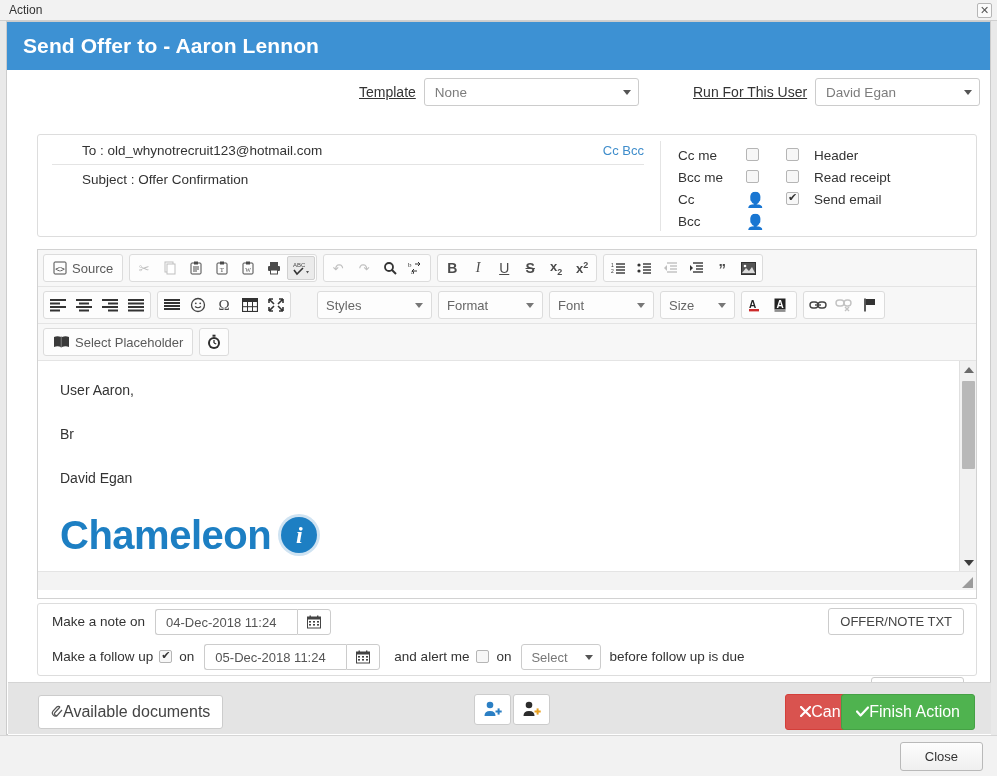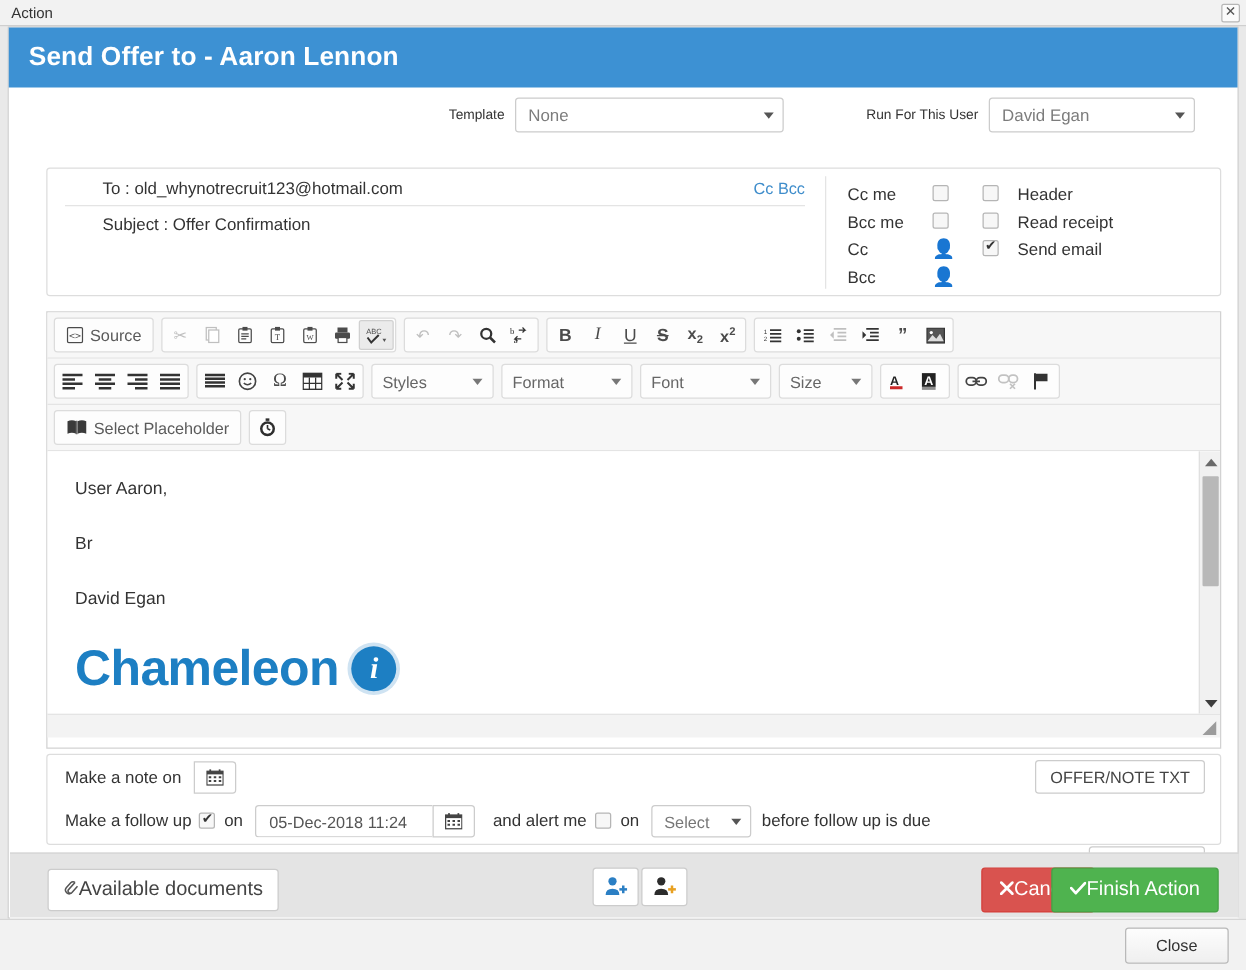--- a/index.html
+++ b/index.html
@@ -66,22 +66,23 @@
     font-weight: bold;
     letter-spacing: 0.1px;
   }
 
   
   .toprow {
     height: 44px;
     position: relative;
   }
   .lbl {
-    font-size: 11px;
+    font-size: 14px;
     color: #333;
+    text-decoration: underline;
   }
   .selwrap {
     position: absolute;
     display: flex;
     align-items: center;
   }
   .selwrap .lbl { margin-right: 8px; white-space: nowrap; }
   .fakeselect {
     border: 1px solid #cccccc;
     border-radius: 3px;
@@ -224,21 +225,21 @@
     font-size: 13px; color: #666;
     cursor: pointer;
     box-sizing: border-box;
   }
   .tb-combo .tcaret {
     width: 0; height: 0; margin-left: 14px;
     border-left: 4px solid transparent;
     border-right: 4px solid transparent;
     border-top: 5px solid #777;
   }
-  .cb-styles { width: 98px; }
+  .cb-styles { width: 115px; margin-left: 20px; }
   .cb-format { width: 105px; align-items: center; }
   .cb-font   { width: 105px; }
   .cb-size   { width: 75px; }
 
   
   .ed-body {
     position: relative;
     height: 210px;
     background: #ffffff;
     overflow: hidden;
@@ -851,20 +852,21 @@
       </div>
       <div class="ed-foot">
         <div class="grip"></div>
       </div>
     </div>
 
     <div class="notes-panel">
       <div class="nrow">
         <span>Make a note on</span>
         <span class="date-input">
+          <span class="date-box" style="width:142px;">04-Dec-2018 11:24</span>
           <span class="date-btn">
             <svg width="14" height="14" viewBox="0 0 14 14">
                 <rect x="0.5" y="2" width="13" height="11" fill="none" stroke="#444"></rect>
                 <rect x="0.5" y="2" width="13" height="2.5" fill="#444"></rect>
                 <rect x="2.5" y="0.5" width="1.4" height="2.5" fill="#444"></rect>
                 <rect x="10" y="0.5" width="1.4" height="2.5" fill="#444"></rect>
                 <g fill="#444">
                   <rect x="2" y="6" width="2" height="1.6"></rect>
                   <rect x="6" y="6" width="2" height="1.6"></rect>
                   <rect x="10" y="6" width="2" height="1.6"></rect>

